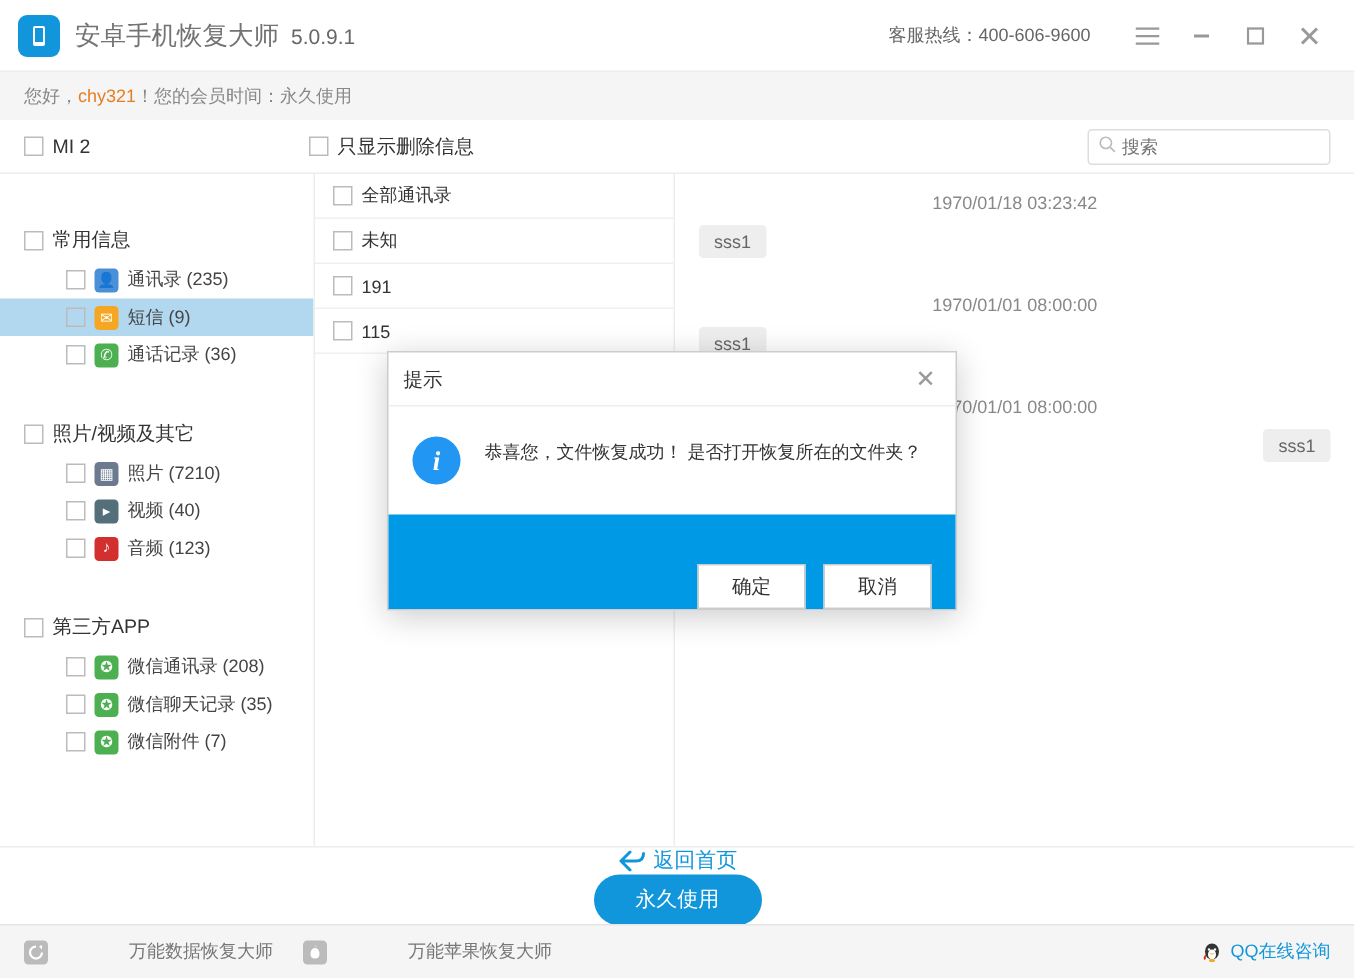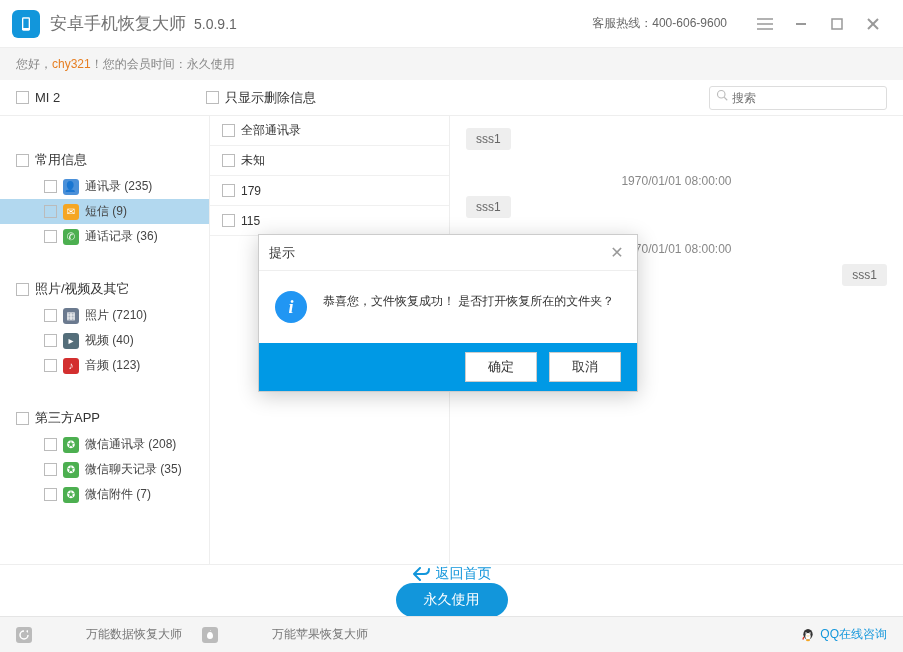--- a/index.html
+++ b/index.html
@@ -18,21 +18,21 @@
 .userbar .uname { color: #e67e22; }
 
 .toolbar { height: 36px; display: flex; align-items: center; padding: 0 16px; border-bottom: 1px solid #eee; }
 .toolbar-left { width: 190px; display: flex; align-items: center; }
 .toolbar-mid { flex: 1; display: flex; align-items: center; }
 .toolbar-right { display: flex; align-items: center; }
 .chk { width: 13px; height: 13px; border: 1px solid #bbb; margin-right: 6px; display: inline-flex; align-items: center; justify-content: center; cursor: pointer; }
 .chk.checked { background: #5aa6de; border-color: #5aa6de; }
 .chk.checked::after { content: "✓"; color: #fff; font-size: 10px; }
 .toolbar-label { font-size: 13px; color: #333; }
-.search-box { width: 178px; height: 24px; border: 1px solid #ddd; border-radius: 3px; display: flex; padding: 0 6px; }
+.search-box { width: 162px; height: 24px; border: 1px solid #ddd; border-radius: 3px; display: flex; align-items: center; padding: 0 6px; }
 .search-box input { border: none; outline: none; width: 100%; font-size: 12px; color: #333; }
 .search-icon { color: #bbb; margin-right: 4px; }
 
 .main { display: flex; height: 490px; }
 
 .sidebar { width: 210px; border-right: 1px solid #eee; overflow-y: auto; padding-top: 4px; }
 .cat-header { display: flex; align-items: center; padding: 5px 16px; font-size: 13px; color: #333; cursor: pointer; margin-top: 26px; }
 .cat-item { display: flex; align-items: center; padding: 4px 16px 4px 44px; font-size: 12px; color: #444; cursor: pointer; }
 .cat-item.selected { background: #b2d8ef; }
 .item-icon { width: 16px; height: 16px; border-radius: 3px; margin-right: 6px; display: flex; align-items: center; justify-content: center; font-size: 10px; color: #fff; }
@@ -67,21 +67,21 @@
 .status-spacer { flex: 1; }
 .qq-item { color: #1296db; display: flex; align-items: center; cursor: pointer; }
 .qq-icon { width: 16px; height: 16px; margin-right: 4px; }
 
 .modal-overlay { position: absolute; top: 234px; left: 258px; width: 380px; background: #fff; border: 1px solid #ccc; box-shadow: 0 4px 20px rgba(0,0,0,0.2); }
 .modal-header { height: 36px; display: flex; align-items: center; padding: 0 10px; font-size: 13px; color: #333; border-bottom: 1px solid #eee; }
 .modal-close { margin-left: auto; color: #999; cursor: pointer; font-size: 16px; width: 20px; text-align: center; }
 .modal-body { display: flex; padding: 20px 16px; }
 .info-icon { width: 32px; height: 32px; border-radius: 50%; background: #2196f3; color: #fff; display: flex; align-items: center; justify-content: center; font-size: 18px; font-weight: bold; font-family: Georgia, serif; flex-shrink: 0; margin-right: 16px; font-style: italic; }
 .modal-text { font-size: 12px; color: #333; line-height: 1.8; }
-.modal-footer { background: #0099e5; height: 48px; display: flex; align-items: center; justify-content: flex-end; padding: 0 16px; gap: 12px; }
+.modal-footer { background: #0099e5; height: 63px; display: flex; align-items: flex-end; justify-content: flex-end; padding: 0 16px; gap: 12px; }
 .modal-btn { background: #fff; border: 1px solid #ccc; padding: 5px 22px; font-size: 13px; cursor: pointer; color: #333; }
 </style>
 </head>
 <body>
 
 <div class="titlebar">
   <div class="app-icon">
     <svg width="16" height="16" viewBox="0 0 24 24">
         <rect x="6" y="2" width="12" height="20" rx="2" fill="#fff"></rect>
         <rect x="8" y="4" width="8" height="14" fill="#1296db"></rect>
@@ -208,29 +208,29 @@
       <div class="midrow">
         <span class="chk"></span>
         <span>全部通讯录</span>
       </div>
       <div class="midrow">
         <span class="chk"></span>
         <span>未知</span>
       </div>
       <div class="midrow">
         <span class="chk"></span>
-        <span>179</span>
+        <span>191</span>
       </div>
       <div class="midrow">
         <span class="chk"></span>
         <span>115</span>
       </div>
     </div>
   <div class="rightpanel" id="rightpanel">
-      <div class="msg-block"><div class="bubble">sss1</div><div class="clear"></div></div>
+      <div class="msg-block"><div class="msg-time">1970/01/18 03:23:42</div><div class="bubble">sss1</div><div class="clear"></div></div>
       <div class="msg-block"><div class="msg-time">1970/01/01 08:00:00</div><div class="bubble">sss1</div><div class="clear"></div></div>
       <div class="msg-block">
         <div class="msg-time">1970/01/01 08:00:00</div>
         <div class="bubble bubble-right">sss1</div>
         <div class="clear"></div>
       </div>
     </div>
 </div>
 
 <div class="footer">

